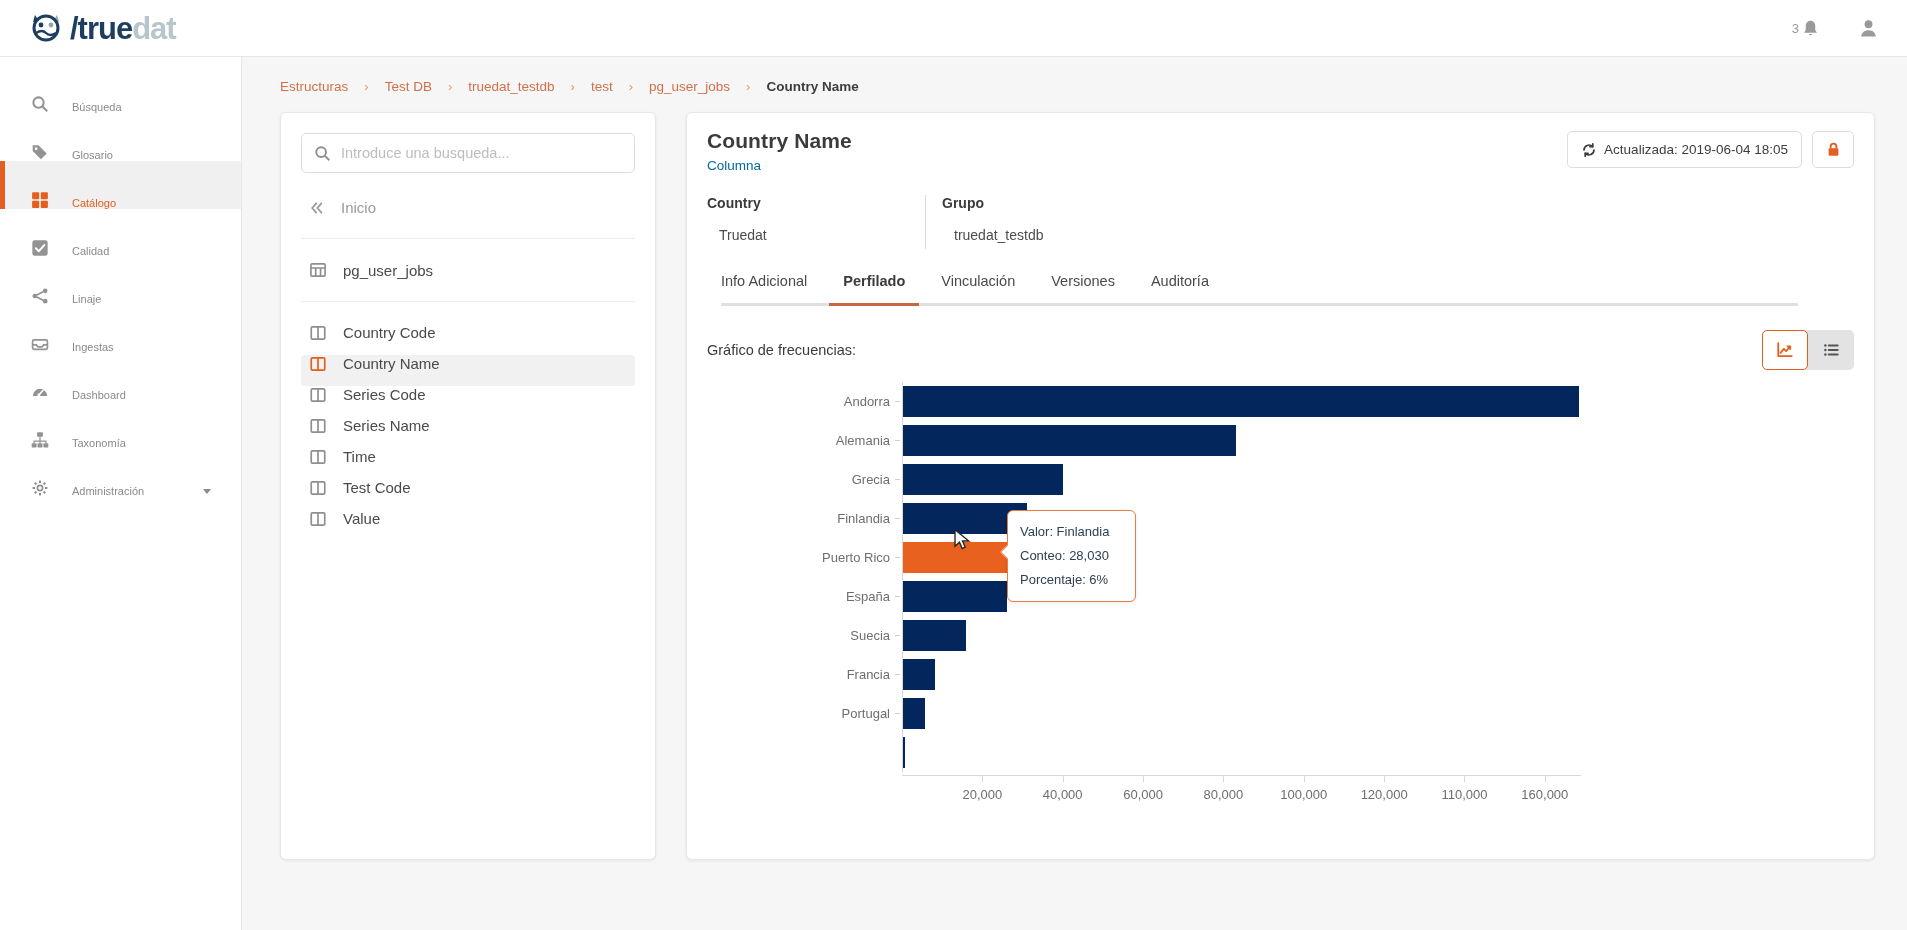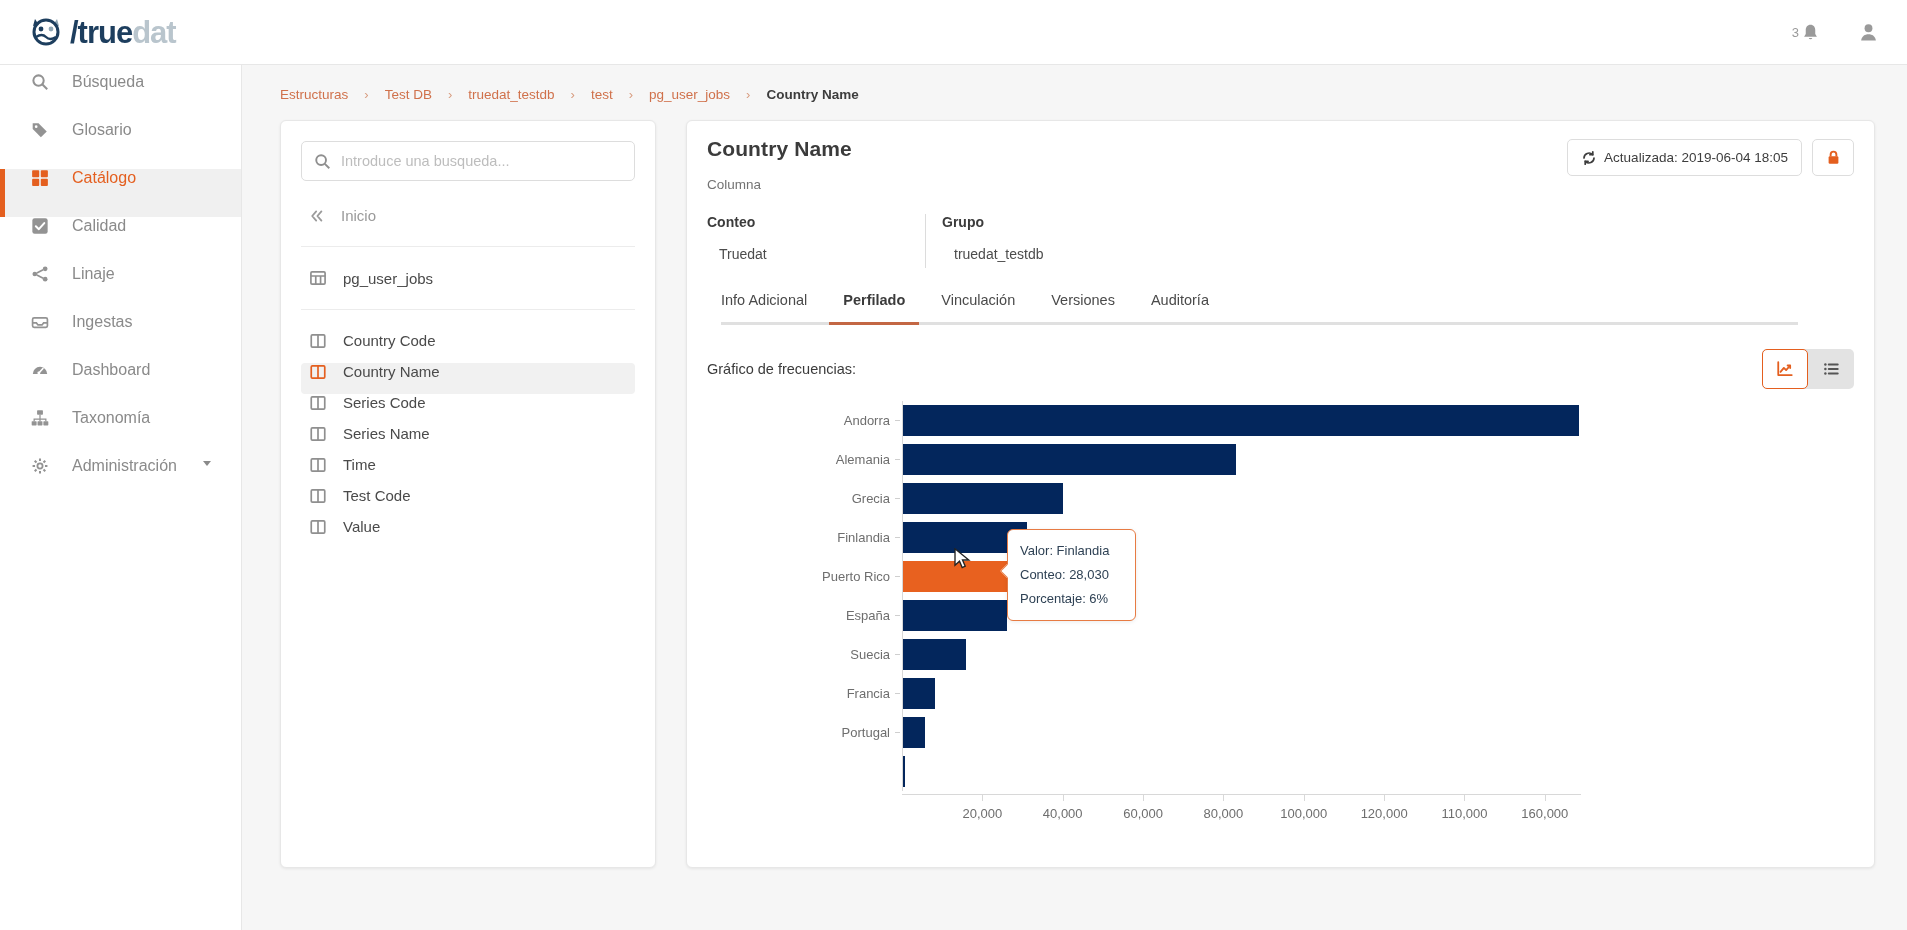--- a/index.html
+++ b/index.html
@@ -1,32 +1,32 @@
 <!DOCTYPE html>
 <html><head>
 <meta charset="utf-8">
 <style>
   * { margin:0; padding:0; box-sizing:border-box; }
   html,body { width:1907px; height:930px; overflow:hidden; }
   body { font-family:"Liberation Sans", sans-serif; background:#f6f6f6; color:#3d3d3d; }
 
   
-  .topbar { height:65px; background:#fff; border-bottom:1px solid #e7e7e7; display:flex; align-items:center; justify-content:space-between; padding:0 28px 0 26px; }
+  .topbar { height:57px; background:#fff; border-bottom:1px solid #e7e7e7; display:flex; align-items:center; justify-content:space-between; padding:0 28px 0 26px; }
   .brand { display:flex; align-items:center; gap:4px; cursor:pointer; }
   .brand-word { font-size:31px; font-weight:700; letter-spacing:-1px; color:#1d3e5e; line-height:1; }
   .brand-word .lite { color:#b9c5cd; }
   .topbar-right { display:flex; align-items:center; gap:38px; }
   .notif { display:flex; align-items:center; gap:2px; color:#9a9a9a; font-size:13px; cursor:pointer; }
   .icon { display:inline-flex; align-items:center; justify-content:center; }
   .icon svg { display:block; }
 
   
   .main-row { display:flex; height:873px; }
   .sidebar { width:242px; background:#fff; border-right:1px solid #e7e7e7; padding-top:8px; flex:none; }
-  .side-item { height:48px; display:flex; align-items:flex-start; padding:0 18px 0 30px; color:#8a8a8a; font-size:16px; cursor:pointer; position:relative; }
+  .side-item { height:48px; display:flex; align-items:flex-end; padding:0 18px 0 30px; color:#8a8a8a; font-size:11px; cursor:pointer; position:relative; }
   .side-item .icon { width:20px; margin-right:22px; color:#939393; }
   .side-item .caret { margin-left:auto; margin-right:6px; color:#8a8a8a; }
   .side-item.active { background:#f0f0f0; color:#e45f1f; }
   .side-item.active .icon { color:#e45f1f; }
   .side-item.active::before { content:""; position:absolute; left:0; top:0; bottom:0; width:5px; background:#e45f1f; }
 
   .content { flex:1; padding:22px 0 0 0; overflow:hidden; }
   .breadcrumb { margin:0 0 10px 38px; font-size:13.5px; color:#d0714b; display:flex; gap:16px; align-items:center; }
   .breadcrumb a { color:#d0714b; text-decoration:none; cursor:pointer; }
   .breadcrumb .sep { color:#d89c7f; font-size:13px; }
@@ -46,21 +46,21 @@
   .table-row .icon, .col-row .icon { color:#8f8f8f; }
   .col-list { margin-top:4px; }
   .col-row { display:flex; align-items:flex-start; gap:16px; height:31px; padding:0 8px; border-radius:4px; font-size:15px; color:#4a4a4a; cursor:pointer; }
   .col-row.selected { background:#f1f1f1; }
   .col-row.selected .icon { color:#e45f1f; }
 
   
   .right-card { flex:1; margin-left:30px; padding:16px 20px 20px 20px; position:relative; }
   .rc-head { display:flex; justify-content:space-between; align-items:flex-start; }
   .page-title { font-size:21px; font-weight:700; color:#3b3b3b; letter-spacing:.1px; }
-  .page-subtitle { font-size:13.5px; color:#737373; margin-top:16px; }
+  .page-subtitle { font-size:13.5px; color:#0369a1; margin-top:5px; }
   .head-actions { display:flex; gap:10px; align-items:stretch; margin-top:2px; }
   .btn { display:flex; align-items:center; gap:7px; background:#fff; border:1px solid #ddd; border-radius:5px; padding:9px 13px; font-size:13.5px; color:#3d3d3d; cursor:pointer; }
   .btn .icon { color:#3d3d3d; }
   .lock-btn { width:42px; justify-content:center; }
   .lock-btn .icon { color:#e45f1f; }
 
   .meta-row { display:flex; margin-top:22px; }
   .meta-cell { padding-right:24px; }
   .meta-cell + .meta-cell { border-left:1px solid #dcdcdc; padding-left:16px; }
   .meta-cell:first-child { width:218px; }
@@ -371,21 +371,21 @@
                   <path d="M5.3 7V5.2a2.7 2.7 0 0 1 5.4 0V7" fill="none" stroke="#e45f1f" stroke-width="1.8"></path>
                   <rect x="3.4" y="6.9" width="9.2" height="6.9" rx="1.2" fill="#e45f1f"></rect>
                 </svg>
               </span>
             </button>
           </div>
         </div>
 
         <div class="meta-row">
           <div class="meta-cell">
-            <div class="meta-label">Conteo</div>
+            <div class="meta-label">Country</div>
             <div class="meta-value">Truedat</div>
           </div>
           <div class="meta-cell">
             <div class="meta-label">Grupo</div>
             <div class="meta-value">truedat_testdb</div>
           </div>
         </div>
 
         <div class="tabs" id="tabs">
             <span class="tab">Info Adicional</span>

